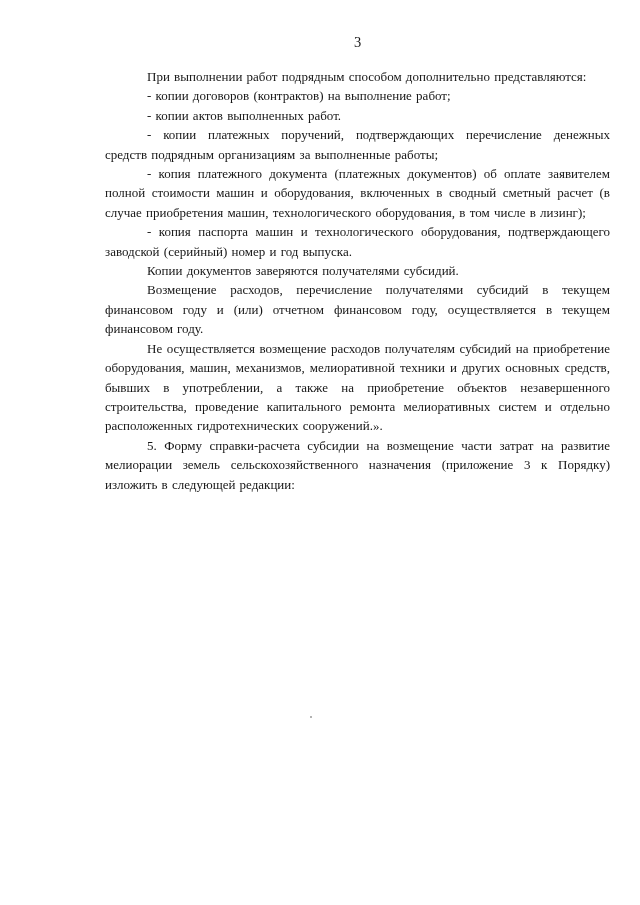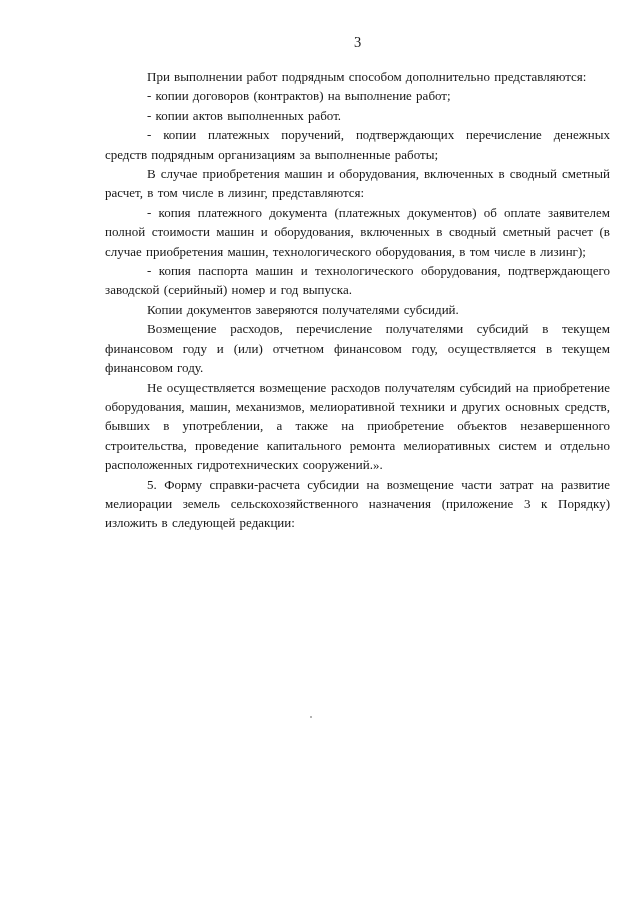--- a/index.html
+++ b/index.html
@@ -53,21 +53,20 @@
 </head>
 <body>
 
 <div class="page">
   <div class="page-number">3</div>
   <div class="text-block">
     <p class="para">При выполнении работ подрядным способом дополнительно представляются:</p>
     <p class="para">- копии договоров (контрактов) на выполнение работ;</p>
     <p class="para">- копии актов выполненных работ.</p>
     <p class="para">- копии платежных поручений, подтверждающих перечисление денежных средств подрядным организациям за выполненные работы;</p>
-    <p class="para">В случае приобретения машин и оборудования, включенных в сводный сметный расчет, в том числе в лизинг, представляются:</p>
     <p class="para">- копия платежного документа (платежных документов) об оплате заявителем полной стоимости машин и оборудования, включенных в сводный сметный расчет (в случае приобретения машин, технологического оборудования, в том числе в лизинг);</p>
     <p class="para">- копия паспорта машин и технологического оборудования, подтверждающего заводской (серийный) номер и год выпуска.</p>
     <p class="para">Копии документов заверяются получателями субсидий.</p>
     <p class="para">Возмещение расходов, перечисление получателями субсидий в текущем финансовом году и (или) отчетном финансовом году, осуществляется в текущем финансовом году.</p>
     <p class="para">Не осуществляется возмещение расходов получателям субсидий на приобретение оборудования, машин, механизмов, мелиоративной техники и других основных средств, бывших в употреблении, а также на приобретение объектов незавершенного строительства, проведение капитального ремонта мелиоративных систем и отдельно расположенных гидротехнических сооружений.».</p>
     <p class="para">5. Форму справки-расчета субсидии на возмещение части затрат на развитие мелиорации земель сельскохозяйственного назначения (приложение 3 к Порядку) изложить в следующей редакции:</p>
   </div>
   <span class="speck"></span>
 </div>
 

